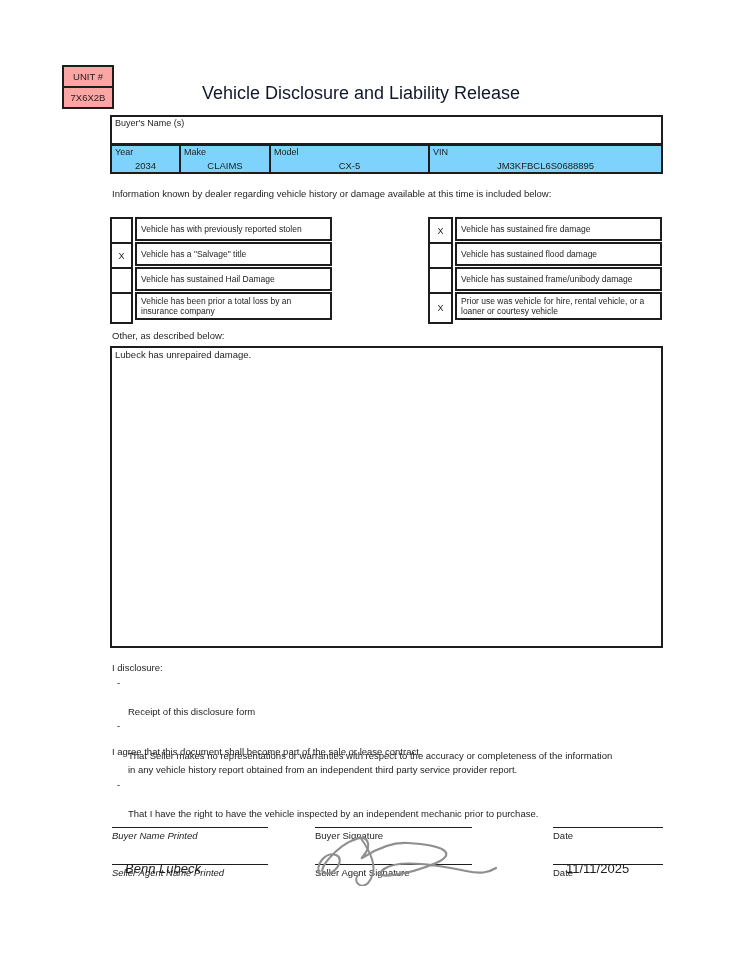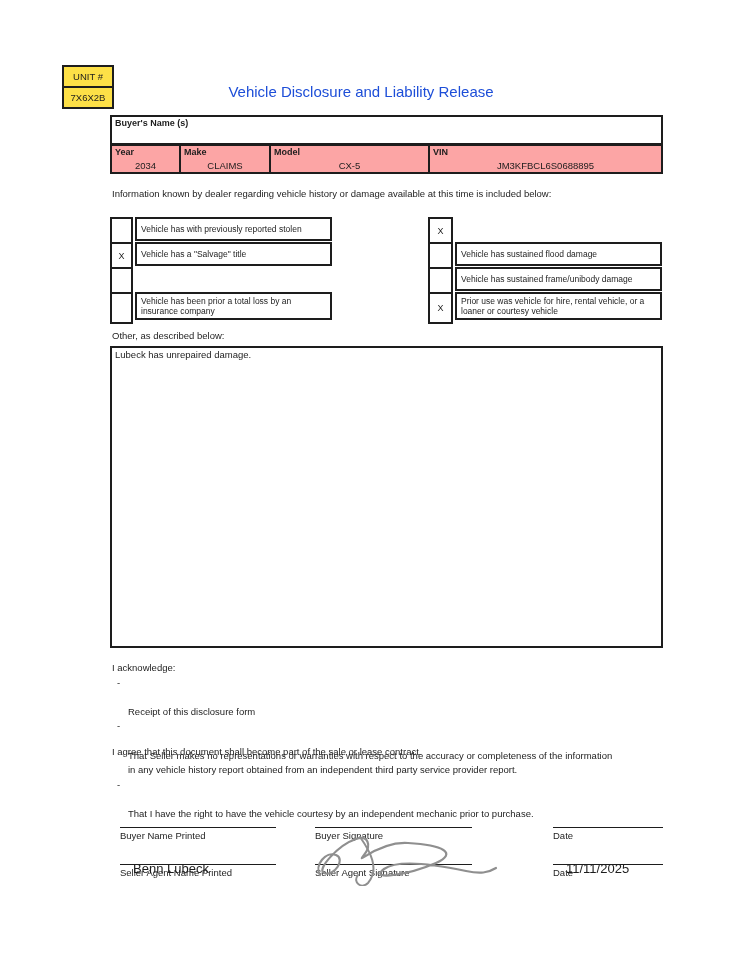--- a/index.html
+++ b/index.html
@@ -1,30 +1,30 @@
 <!DOCTYPE html>
 <html><head>
 <meta charset="utf-8">
 <style>
   html,body{margin:0;padding:0;background:#fff;}
   .page{
     position:relative;width:741px;height:960px;background:#ffffff;overflow:hidden;
     font-family:"Liberation Sans",sans-serif;color:#1d1d1d;
   }
   
-  .unit-box{position:absolute;left:62px;top:65px;width:48px;border:2px solid #1d1d1d;background:#fde047;}
+  .unit-box{position:absolute;left:62px;top:65px;width:48px;border:2px solid #1d1d1d;background:#fca5a5;}
   .unit-cell{height:19px;display:flex;align-items:center;justify-content:center;font-size:9.5px;}
   .unit-cell.top{border-bottom:2px solid #1d1d1d;}
   
   .title{position:absolute;left:0;top:83px;width:722px;margin:0;text-align:center;
-         font-size:15px;font-weight:400;color:#1d4ed8;}
+         font-size:18px;font-weight:400;color:#0f172a;}
   
   .buyer-table{position:absolute;left:110px;top:115px;width:549px;height:26px;border:2px solid #1d1d1d;background:#fff;}
-  .cell-label{font-size:9px;padding:1px 0 0 3px;font-weight:bold;}
-  .veh-table{position:absolute;left:110px;top:144px;width:549px;height:26px;border:2px solid #1d1d1d;display:flex;background:#fca5a5;}
+  .cell-label{font-size:9px;padding:1px 0 0 3px;}
+  .veh-table{position:absolute;left:110px;top:144px;width:549px;height:26px;border:2px solid #1d1d1d;display:flex;background:#7dd3fc;}
   .veh-cell{position:relative;height:100%;}
   .veh-cell + .veh-cell{border-left:2px solid #1d1d1d;}
   .veh-cell .veh-value{position:absolute;left:0;right:0;bottom:1px;text-align:center;font-size:9.5px;}
   .w-year{width:67px;}.w-make{width:88px;}.w-model{width:157px;}.w-vin{flex:1;}
   
   .info-line{position:absolute;left:112px;top:188px;font-size:9.5px;}
   
   .cb-box{position:absolute;border:2px solid #1d1d1d;background:#fff;display:flex;align-items:center;justify-content:center;
           font-size:9px;}
   .cb-label{position:absolute;border:2px solid #1d1d1d;background:#fff;display:flex;align-items:center;
@@ -44,21 +44,21 @@
   
   .ack{position:absolute;left:112px;top:661px;width:575px;font-size:9.5px;line-height:14.6px;}
   .ack-item{position:relative;padding-left:16px;white-space:pre-line;}
   .ack-marker{position:absolute;left:5px;top:0;}
   .agree-line{position:absolute;left:112px;top:746px;font-size:9.5px;text-align:right;}
   .liability{position:absolute;left:112px;top:773px;width:580px;font-size:9.5px;line-height:14.6px;white-space:pre-line;}
   
   .sig-cell{position:absolute;border-top:1.5px solid #1d1d1d;background:transparent;}
   .sig-label{font-size:9.5px;padding-top:2px;}
   .sig-value{position:absolute;bottom:2px;left:3px;font-size:13px;white-space:nowrap;margin-left:10px;}
-  .sc1{left:120px;width:156px;}
+  .sc1{left:112px;width:156px;font-style:italic;}
   .sc2{left:315px;width:157px;}
   .sc3{left:553px;width:110px;}
   .srow1{top:827px;}
   .srow2{top:864px;}
   .sig-scribble{position:absolute;left:308px;top:831px;width:190px;height:55px;pointer-events:none;}
 </style>
 </head>
 <body>
 
 <div class="page">
@@ -95,54 +95,56 @@
 
   <div class="info-line">Information known by dealer regarding vehicle history or damage available at this time is included below:</div>
 
   <div class="cb-box lcb r1"></div>
   <div class="cb-label llb r1">Vehicle has with previously reported stolen</div>
 
   <div class="cb-box lcb r2">X</div>
   <div class="cb-label llb r2">Vehicle has a "Salvage" title</div>
 
   <div class="cb-box lcb r3"></div>
+  <div class="cb-label llb r3">Vehicle has sustained Hail Damage</div>
 
   <div class="cb-box lcb r4"></div>
   <div class="cb-label llb r4">Vehicle has been prior a total loss by an insurance company</div>
 
   <div class="cb-box rcb r1">X</div>
+  <div class="cb-label rlb r1">Vehicle has sustained fire damage</div>
 
   <div class="cb-box rcb r2"></div>
   <div class="cb-label rlb r2">Vehicle has sustained flood damage</div>
 
   <div class="cb-box rcb r3"></div>
   <div class="cb-label rlb r3">Vehicle has sustained frame/unibody damage</div>
 
   <div class="cb-box rcb r4">X</div>
   <div class="cb-label rlb r4">Prior use was vehicle for hire, rental vehicle, or a loaner or courtesy vehicle</div>
 
   <div class="other-label">Other, as described below:</div>
   <div class="other-box">
     <div class="other-text">Lubeck has unrepaired damage.</div>
   </div>
 
   <div class="ack">
-    <div>I acknowledge:</div>
+    <div>I disclosure:</div>
     <div class="ack-item">
       <span class="ack-marker">-</span>
       <span>Receipt of this disclosure form</span>
     </div>
     <div class="ack-item">
       <span class="ack-marker">-</span>
       <span>That Seller makes no representations or warranties with respect to the accuracy or completeness of the information
  in any vehicle history report obtained from an independent third party service provider report.</span>
     </div>
     <div class="ack-item">
       <span class="ack-marker">-</span>
-      <span>That I have the right to have the vehicle courtesy by an independent mechanic prior to purchase.</span>
+      <span>That I have the right to have the vehicle inspected by an independent mechanic prior to purchase.</span>
     </div>
   </div>
 
   <div class="agree-line">I agree that this document shall become part of the sale or lease contract.</div>
 
 
   <div class="sig-cell sc1 srow1">
     <div class="sig-value"></div>
     <div class="sig-label">Buyer Name Printed</div>
   </div>

